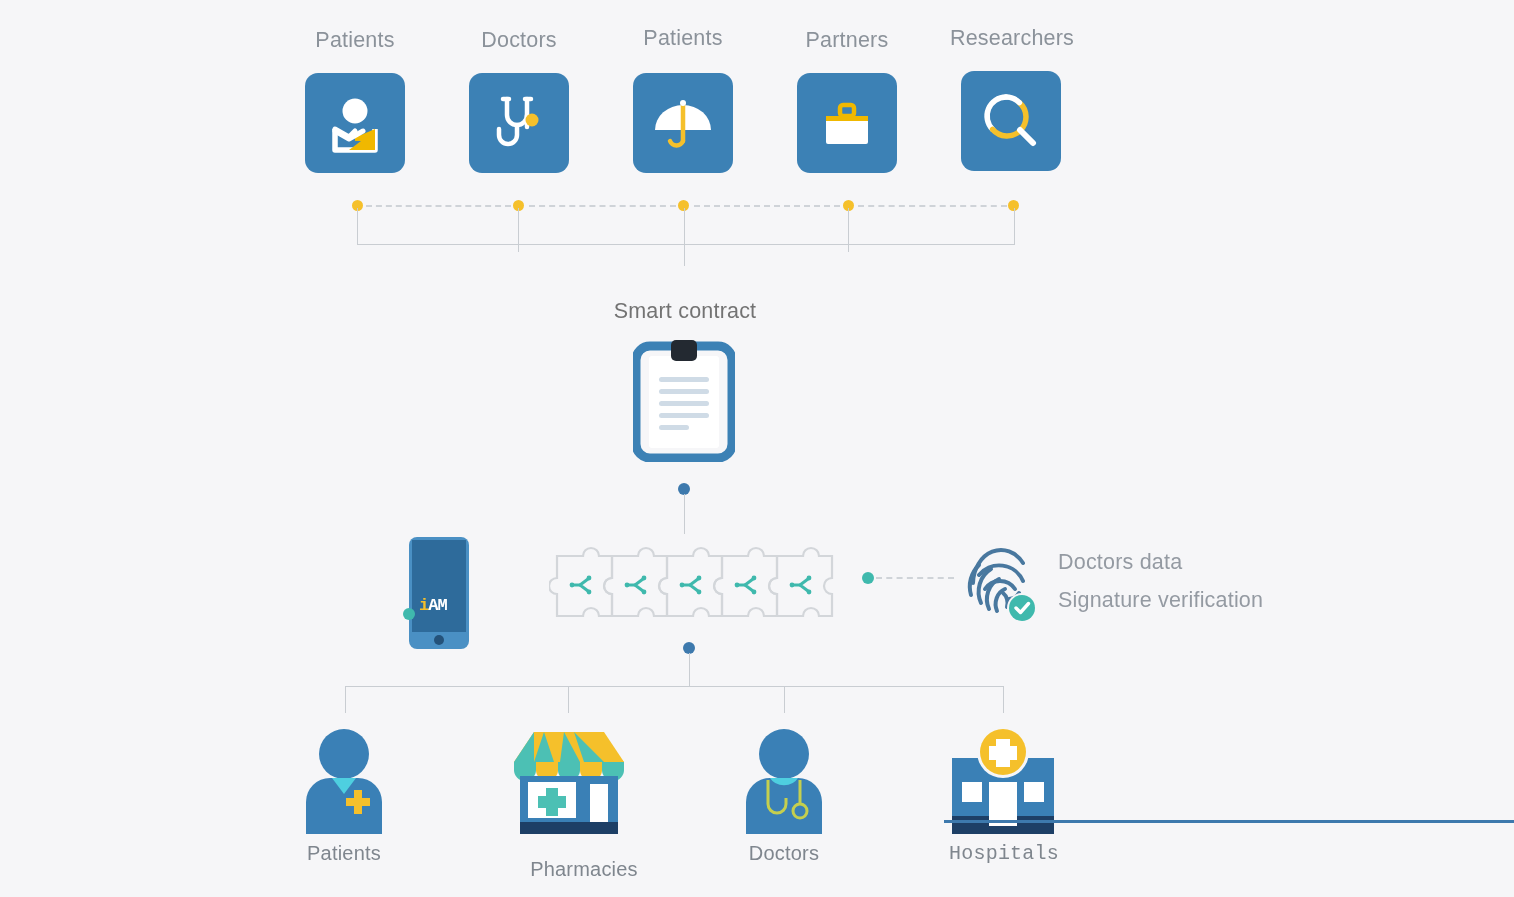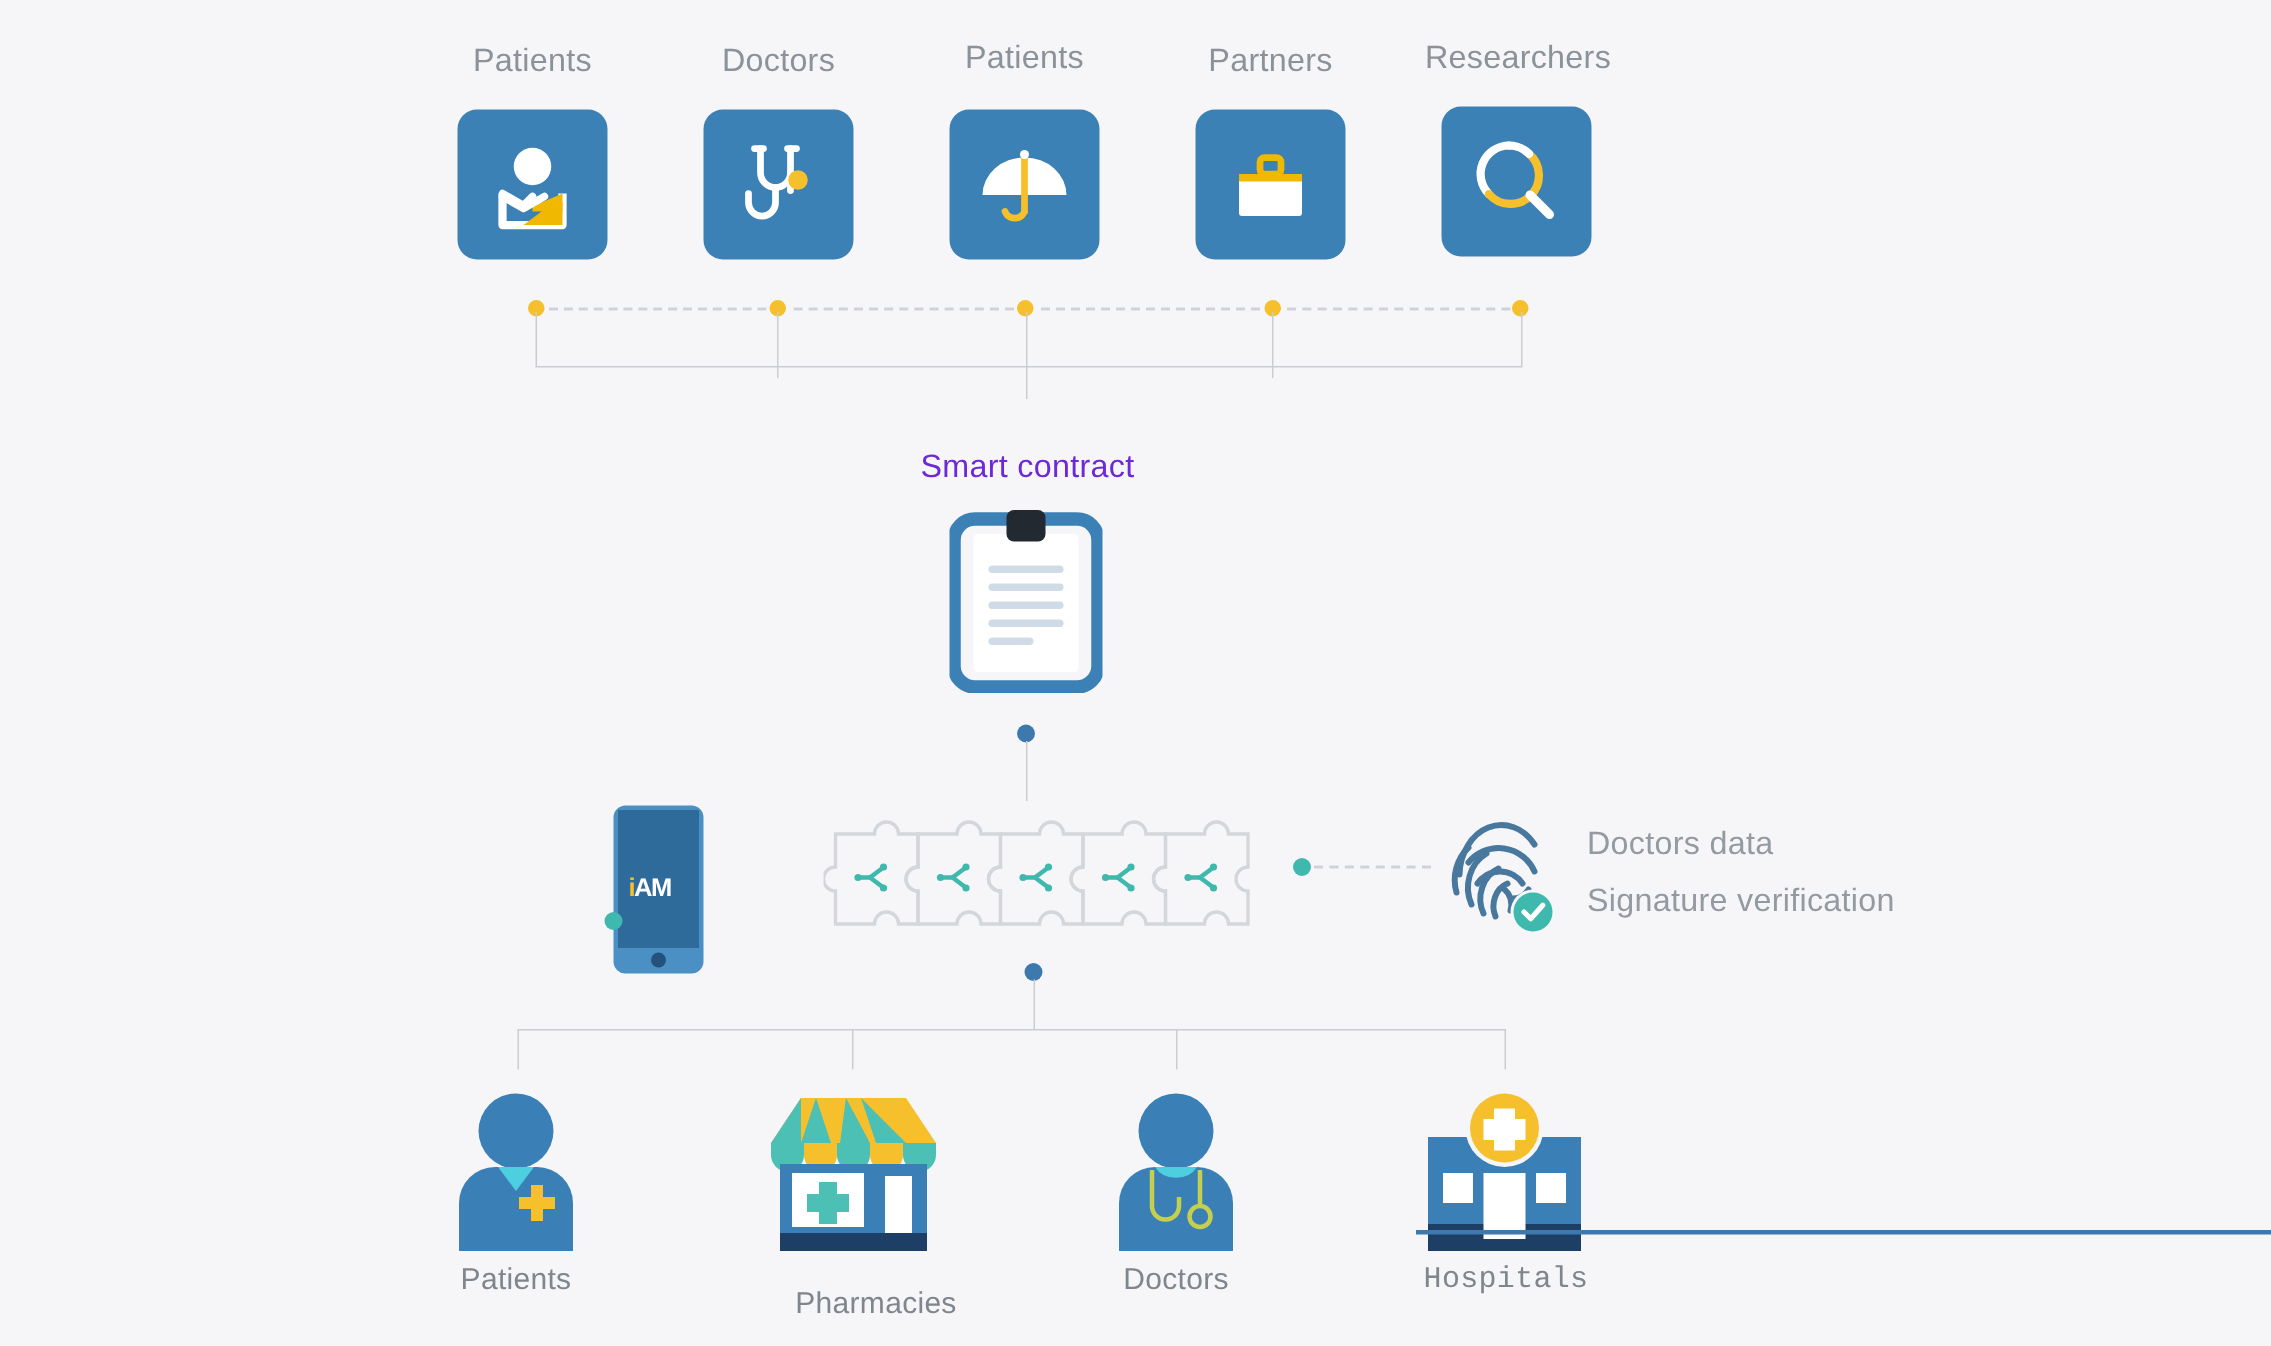--- a/index.html
+++ b/index.html
@@ -32,21 +32,21 @@
     font-size: 21.5px;
     color: #8b929a;
   }
   .label-bottom {
     text-align: center;
     font-size: 20px;
     color: #7f868e;
   }
   .label-sc {
     font-size: 21.5px;
-    color: #6d28d9;
+    color: #737373;
     text-align: center;
   }
   .label-sig {
     font-size: 21.5px;
     color: #949aa2;
   }
 
   
   .tile {
     width: 100px;
@@ -194,21 +194,21 @@
   <div class="abs vline" style="left:684px; top:494px; height:40px;"></div>
 
   <div class="abs" style="left:408px; top:536px;">
     <svg width="62" height="114" viewBox="0 0 62 114">
       <rect x="1" y="1" width="60" height="112" rx="8" fill="#4a90c4"></rect>
       <rect x="4" y="12" width="54" height="84" fill="#2e6b9b"></rect>
       <rect x="4" y="4" width="54" height="8" fill="#2e6b9b"></rect>
       <circle cx="31" cy="104" r="5" fill="#24527a"></circle>
     </svg>
   </div>
-  <div class="abs phone-logo" style="left:419px; top:582px;">
+  <div class="abs phone-logo" style="left:419px; top:596px;font-family:Liberation Mono, monospace;">
     <span style="color:#f5c02b;">i</span><span style="color:#ffffff;">AM</span>
   </div>
   <div class="abs dot-t" style="left:403px; top:608px;"></div>
 
   <div class="abs" style="left:549px; top:538px;">
     <svg width="290" height="110" viewBox="0 0 290 110" class="puzzle">
       <g fill="none" stroke="#d3d6da" stroke-width="2.2">
 
         <path d="M8 18 h26 a8 8 0 1 1 16 0 h13 v22 a8 8 0 1 0 0 16 v22 h-13 a8 8 0 1 0 -16 0 h-26 v-22 a8 8 0 1 1 0 -16 z"></path>
 

